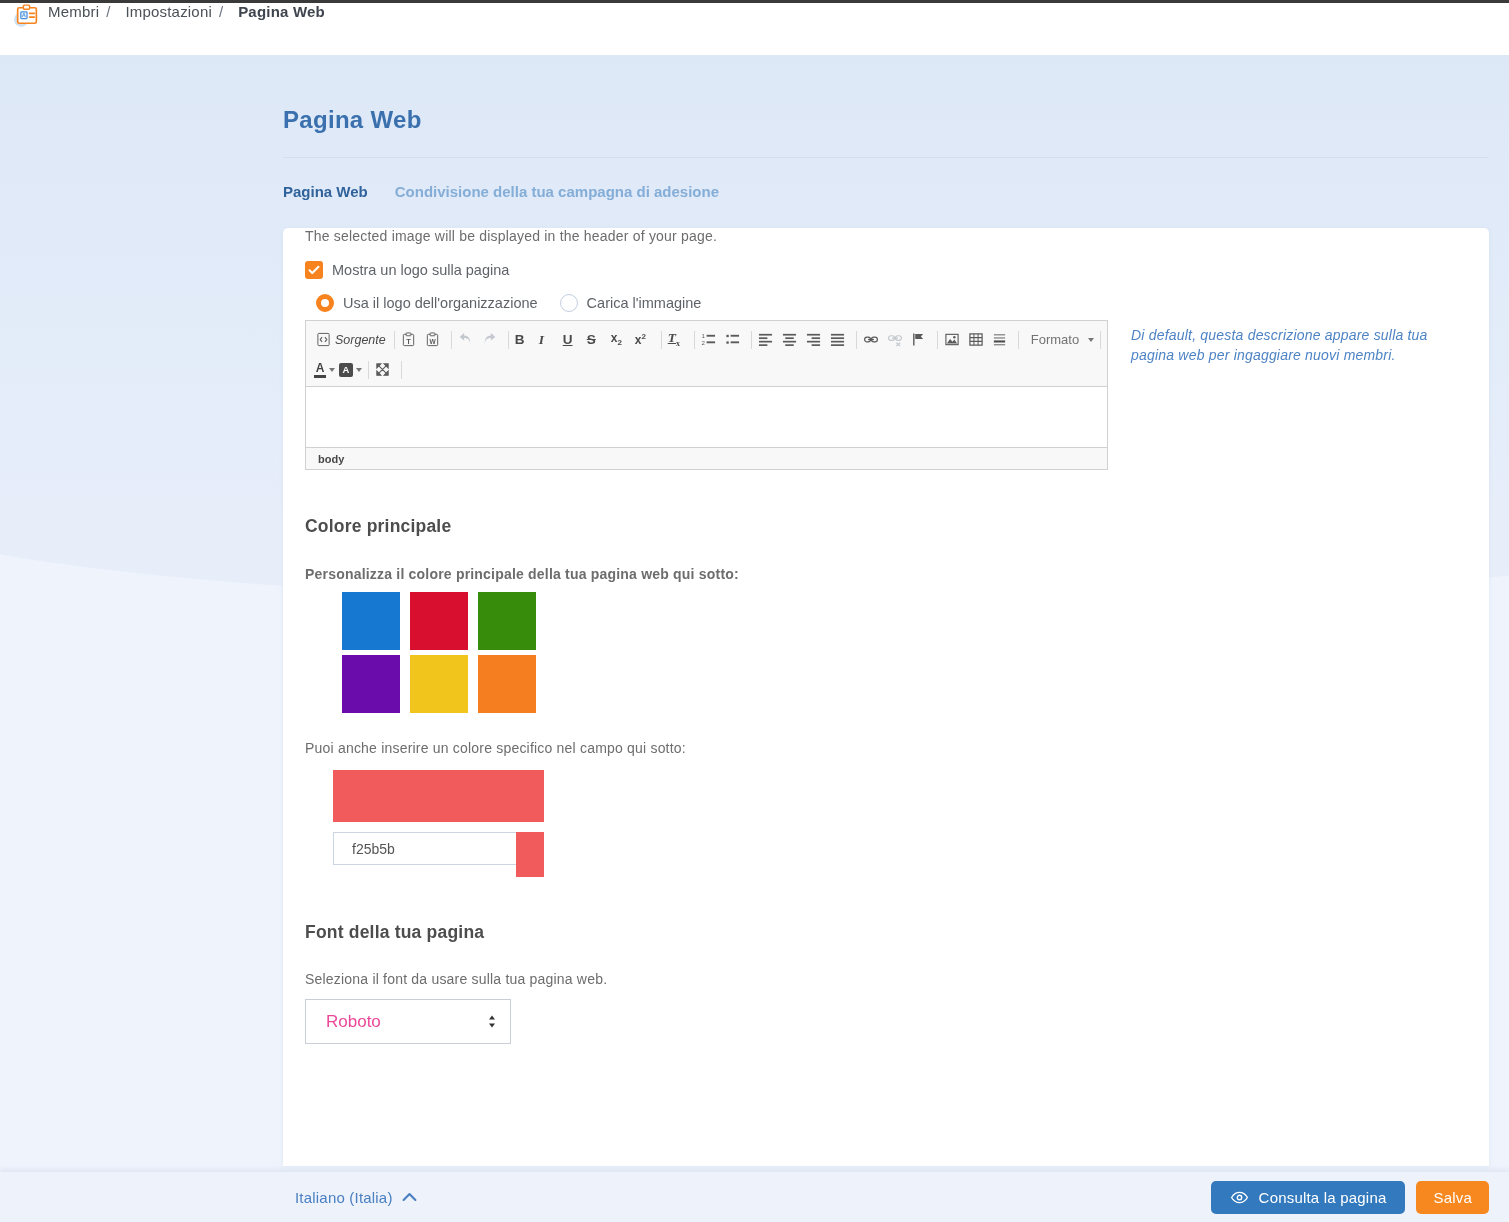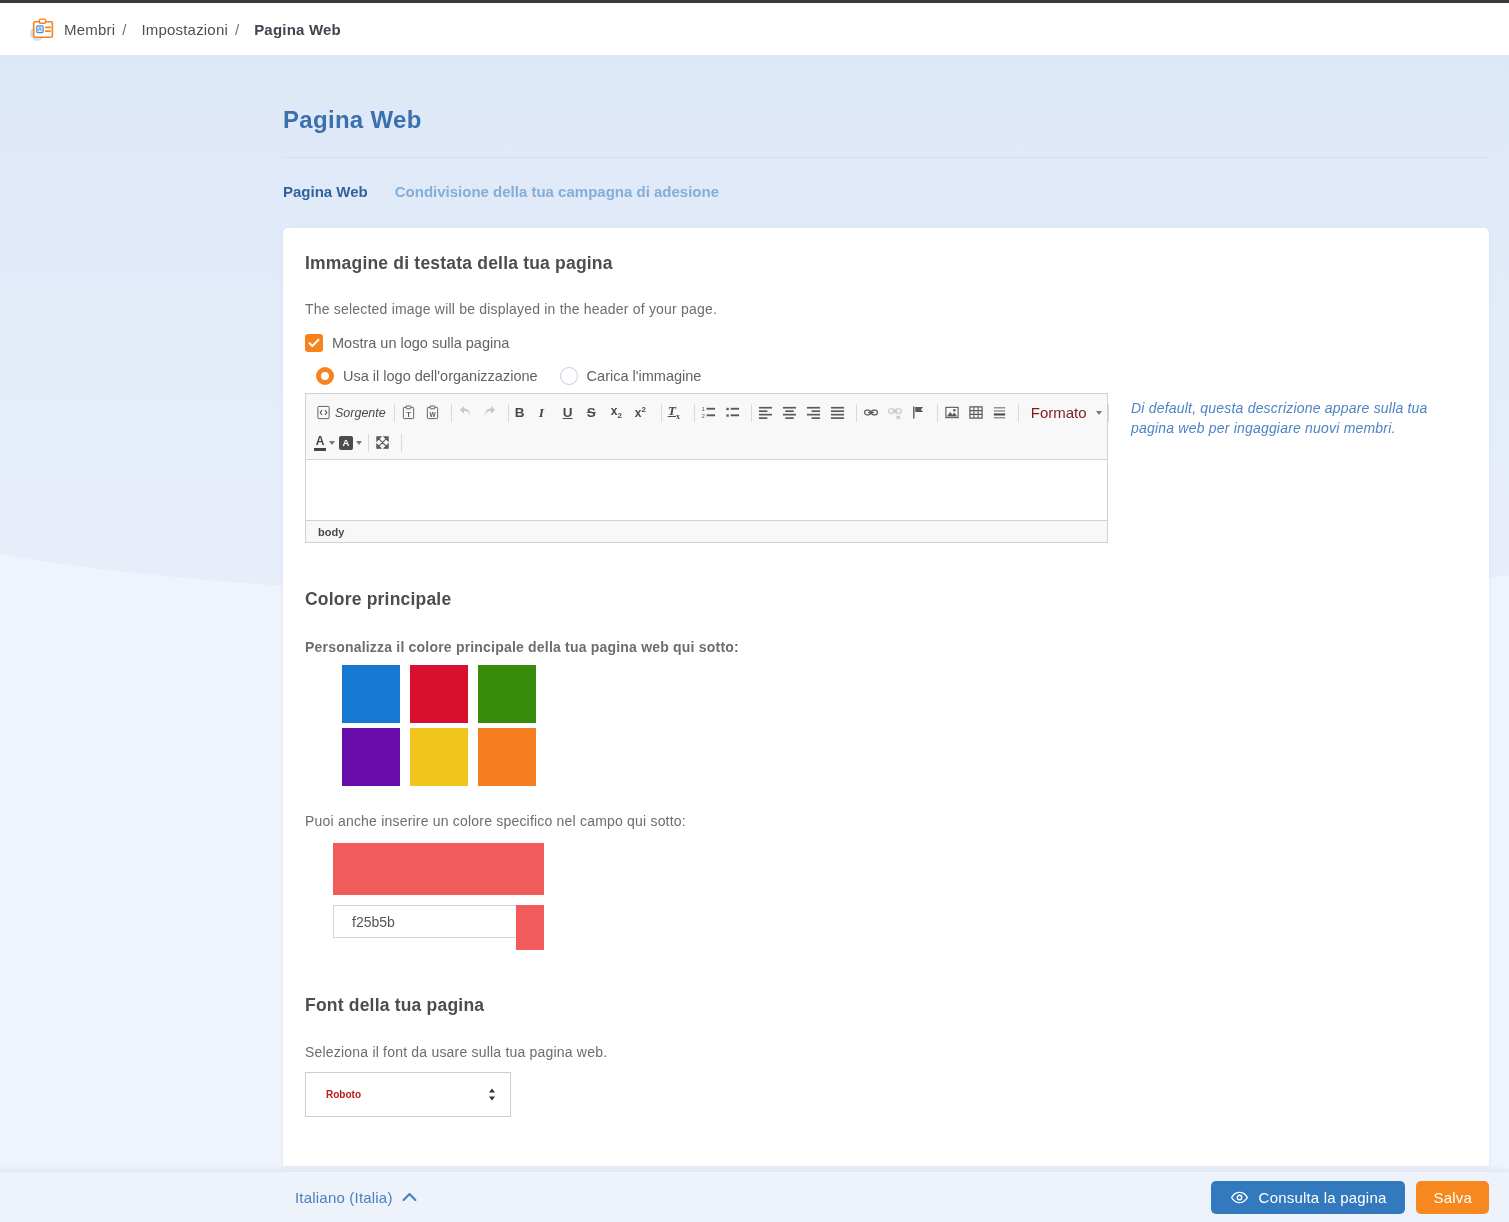--- a/index.html
+++ b/index.html
@@ -1,21 +1,21 @@
 <!DOCTYPE html>
 <html><head>
 <meta charset="utf-8">
 <style>
   * { box-sizing: border-box; margin: 0; padding: 0; }
   body { font-family: "Liberation Sans", sans-serif; background: #fff; }
   .canvas { position: relative; width: 1509px; height: 1222px; overflow: hidden; background: #eef3fc; }
 
   
   .topstrip { position: absolute; top: 0; left: 0; right: 0; height: 3px; background: #3a3a3a; z-index: 6; }
-  .topbar { position: absolute; top: 3px; left: 0; right: 0; height: 52px; background: #fff; display: flex; align-items: center; padding-left: 29px; z-index: 5; }
+  .topbar { position: absolute; top: 3px; left: 0; right: 0; height: 52px; background: #fff; display: flex; align-items: flex-start; padding-left: 13px; z-index: 5; }
   .crumb { font-size: 15px; color: #4a5158; margin-left: 8px; letter-spacing: .2px; }
   .crumb-sep { color: #6b7480; margin: 0 7px; font-size: 15px; }
   .crumb-last { font-weight: bold; color: #3e454e; }
 
   
   .bg-wave { position: absolute; top: 55px; left: -120px; right: -90px; height: 548px;
              background: linear-gradient(180deg, #dde8f7 0%, #e7eefa 85%);
              border-radius: 0 0 45% 55% / 0 0 52px 95px; }
 
   
@@ -51,21 +51,21 @@
   .editor-row { margin-top: 8px; display: flex; align-items: flex-start; }
   .editor { width: 803px; border: 1px solid #d1d1d1; background: #fff; }
   .toolbar { background: #f8f8f8; border-bottom: 1px solid #d1d1d1; padding: 3px 4px 2px 6px; }
   .tb-row { display: flex; align-items: center; flex-wrap: nowrap; height: 31px; }
   .tb-row2 { height: 29px; }
   .tb-btn { display: flex; align-items: center; min-width: 24px; height: 24px; padding: 0 2px; border-radius: 2px; cursor: pointer; }
   .tb-sep { width: 1px; height: 18px; background: #d9d9d9; margin: 0 4px; flex: none; }
   .tb-txt { font-size: 13.5px; color: #4a4a4a; font-weight: bold; line-height: 1; }
   .tb-txt sub, .tb-txt sup { font-size: 8px; }
   .src-label { font-size: 12.5px; font-style: italic; color: #4a4a4a; margin-left: 4px; }
-  .fmt-label { font-size: 15px; color: #7f1d1d; padding: 0 6px; }
+  .fmt-label { font-size: 13px; color: #737373; padding: 0 6px; }
   .caret-down { width: 0; height: 0; border-left: 3.5px solid transparent; border-right: 3.5px solid transparent; border-top: 4px solid #777; margin-left: 3px; }
   .color-btn { display: flex; flex-direction: column; align-items: center; justify-content: center; }
   .A-letter { font-size: 12px; font-weight: bold; color: #444; line-height: 1; }
   .color-bar { width: 12px; height: 3px; background: #444; margin-top: 1px; }
   .bg-color-box { width: 14px; height: 14px; border-radius: 2px; background: #4c4c4c; color: #fff; font-size: 9.5px; font-weight: bold; display: flex; align-items: center; justify-content: center; }
   .editor-body { height: 60px; background: #fff; cursor: text; }
   .editor-path { height: 22px; background: #f8f8f8; border-top: 1px solid #d1d1d1; display: flex; align-items: center; padding-left: 12px; font-size: 11px; font-weight: bold; color: #484848; }
 
   .editor-note { margin-left: 23px; width: 312px; font-size: 14px; font-style: italic; color: #4d83c4; line-height: 20px; padding-top: 5px; letter-spacing: .2px; }
 
@@ -77,21 +77,21 @@
   .s2-hint { margin-top: 27px; }
   .color-preview { margin-top: 14px; margin-left: 28px; width: 211px; height: 52px; }
   .color-input-row { margin-top: 10px; margin-left: 28px; display: flex; }
   .color-input { width: 183px; height: 33px; border: 1px solid #ccd6e2; border-right: none; font-family: "Liberation Sans", sans-serif; font-size: 14px; color: #555; padding-left: 18px; outline: none; }
   .color-chip { width: 28px; height: 45px; }
 
   
   .s3-title { margin-top: 45px; }
   .s3-desc { margin-top: 28px; }
   .font-select { margin-top: 12px; width: 206px; height: 45px; border: 1px solid #c9cdd6; background: #fff; display: flex; align-items: center; padding: 0 14px 0 20px; cursor: pointer; }
-  .font-select-value { font-size: 10px; color: #b91c1c; flex: 1; font-weight: bold; }
+  .font-select-value { font-size: 17px; color: #ec4899; flex: 1; }
 
   
   .footer { position: absolute; left: 0; top: 1172px; width: 1509px; height: 50px; background: #edf2fb;
             box-shadow: 0 -2px 5px rgba(110,130,170,.14); display: flex; align-items: center; z-index: 7; }
   .lang { margin-left: 295px; display: flex; align-items: center; gap: 9px; cursor: pointer; }
   .lang-label { font-size: 15px; color: #4a7fc1; letter-spacing: .2px; }
   .footer-spacer { flex: 1; }
   .btn-preview { display: flex; align-items: center; gap: 10px; height: 33px; padding: 0 19px; border: none; border-radius: 5px;
                  background: #3279bd; color: #fff; font-family: "Liberation Sans", sans-serif; font-size: 15px; cursor: pointer; letter-spacing: .2px; }
   .btn-save { height: 33px; padding: 0 17px; margin-left: 11px; margin-right: 20px; border: none; border-radius: 5px;
@@ -129,21 +129,20 @@
     <div class="page-title">Pagina Web</div>
     <div class="title-divider"></div>
 
     <div class="tabs">
       <span class="tab-active">Pagina Web</span>
       <span class="tab-inactive">Condivisione della tua campagna di adesione</span>
     </div>
 
     <div class="card">
 
-      <div class="h2 s1-title">Immagine di testata della tua pagina</div>
       <div class="p s1-desc">The selected image will be displayed in the header of your page.</div>
 
       <div class="check-row">
         <span class="checkbox">
           <svg width="12" height="10" viewBox="0 0 12 10">
             <path d="M1.5 5.2 4.3 8 10.5 1.8" stroke="#fff" stroke-width="2" fill="none" stroke-linecap="round" stroke-linejoin="round"></path>
           </svg>
         </span>
         <span class="check-label">Mostra un logo sulla pagina</span>
       </div>

